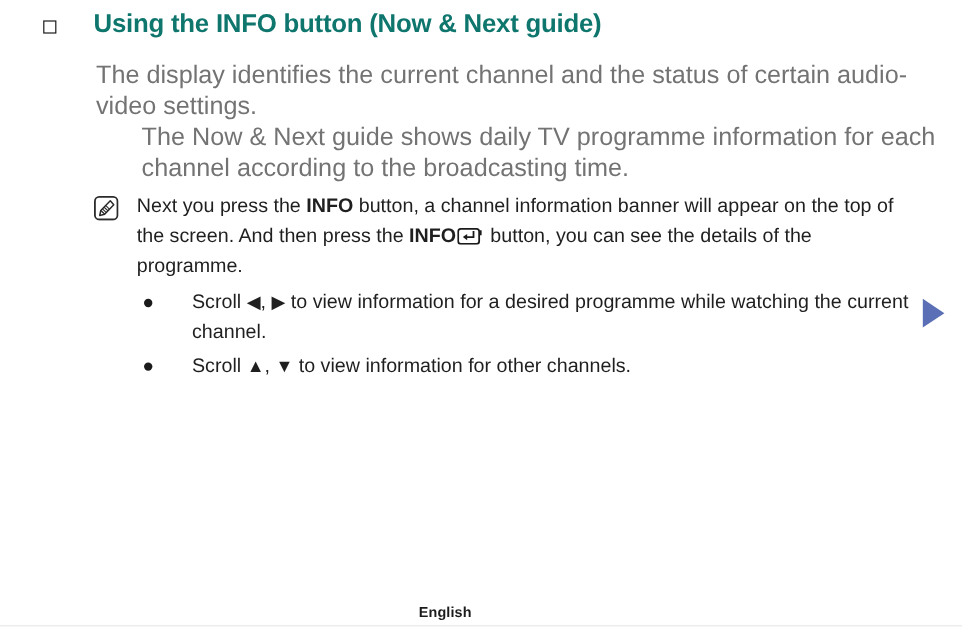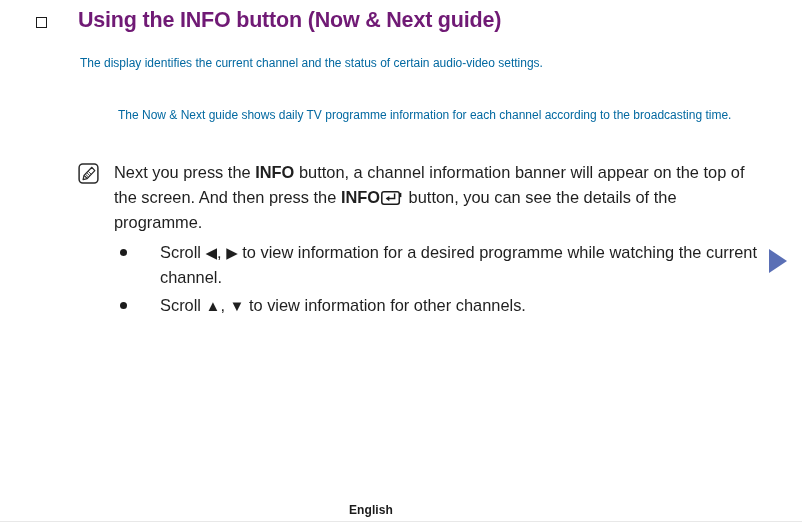--- a/index.html
+++ b/index.html
@@ -57,32 +57,32 @@
     height: 11px;
     background: #1b1b1b;
     z-index: -1;
   }
   .heading-text {
     margin-left: 28px;
     font-size: 21.5px;
     font-weight: bold;
     letter-spacing: -0.2px;
     line-height: 1.15;
-    color: #701a75;
+    color: #0f766e;
     white-space: nowrap;
   }
 
   
   .para {
     position: absolute;
     left: 80px;
     width: 680px;
-    font-size: 12px;
+    font-size: 21px;
     line-height: 26px;
-    color: #0369a1;
+    color: #737373;
   }
   .para-1 { top: 50px; }
   .para-2 { top: 102px; margin-left: 38px; }
 
   
   .note {
     position: absolute;
     left: 78px;
     top: 160px;
     width: 690px;

